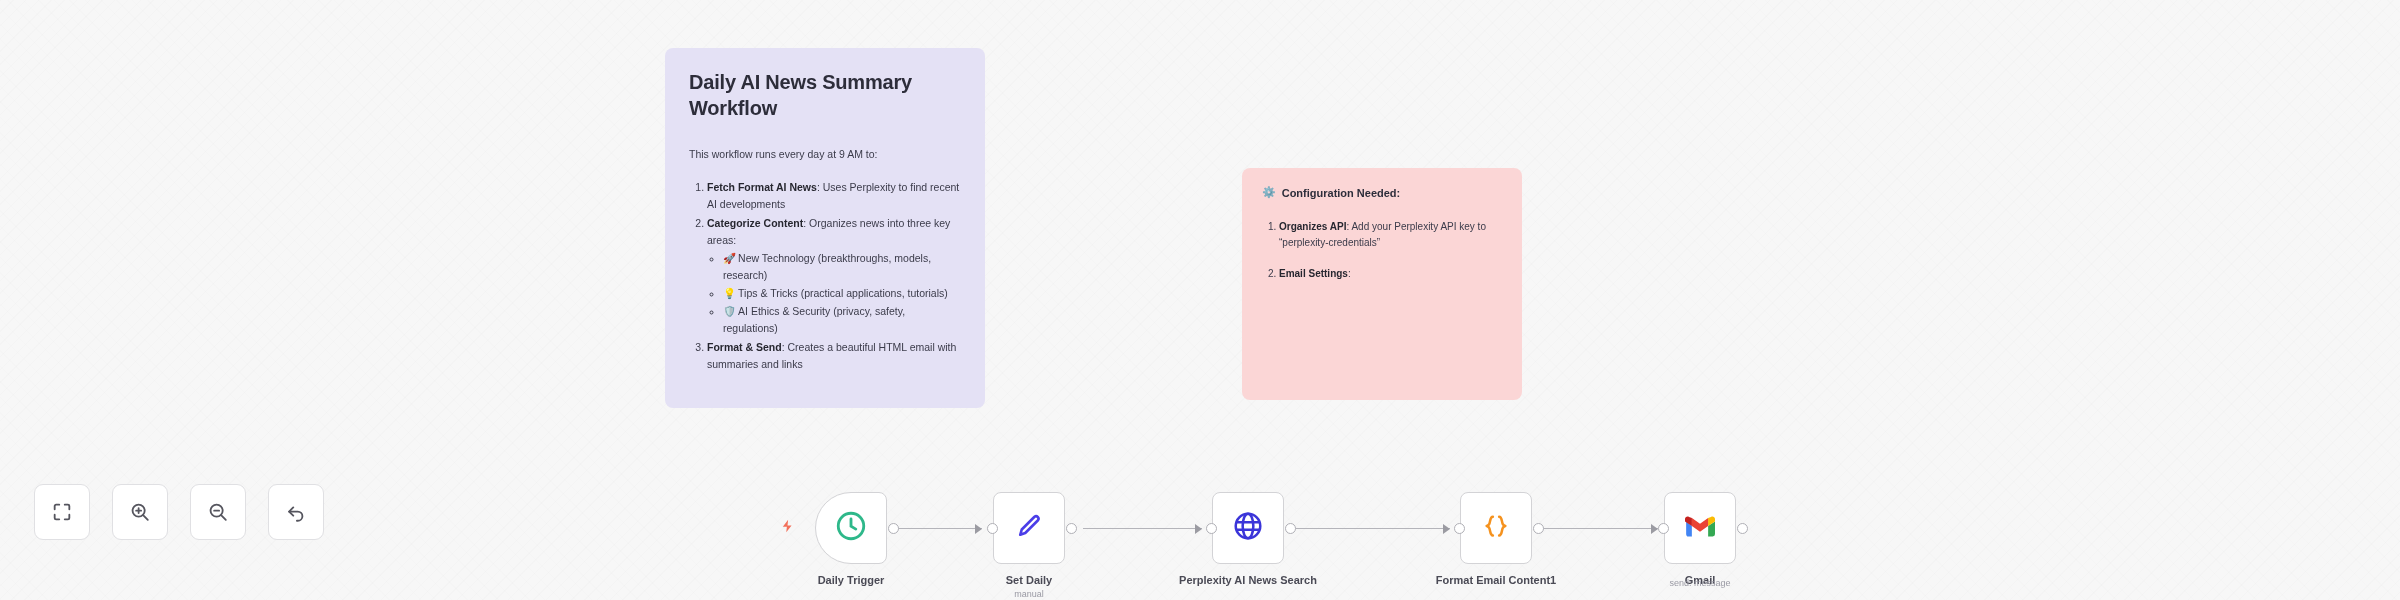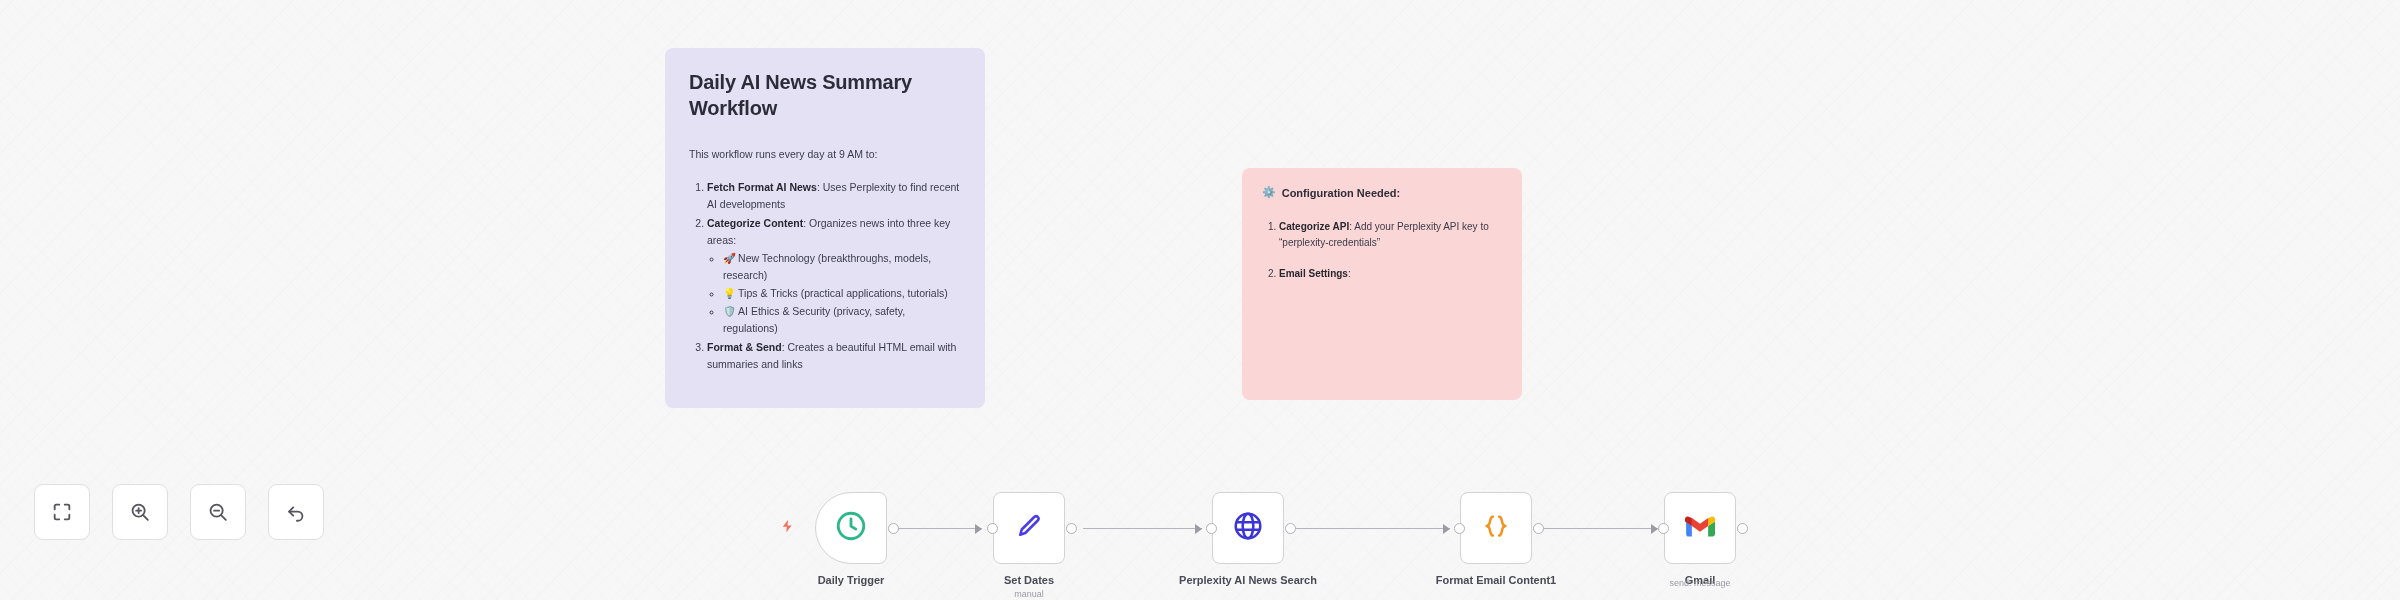--- a/index.html
+++ b/index.html
@@ -256,21 +256,21 @@
     </ol>
   </div>
 
   <div class="sticky sticky-pink">
     <div class="pink-head">
       <span>⚙️</span>
       <span>Configuration Needed:</span>
     </div>
     <ol class="pink-ol">
       <li>
-        <b>Categorize API</b><span>: Add your Perplexity API key to “perplexity-credentials”</span>
+        <b>Organizes API</b><span>: Add your Perplexity API key to “perplexity-credentials”</span>
       </li>
       <li>
         <b>Email Settings</b><span>:</span>
       </li>
     </ol>
   </div>
 
   <div id="flow">
 
     <div class="bolt">
@@ -304,21 +304,21 @@
 
     <div class="node" style="left:993px; top:492px;">
       <span>
         <svg width="30" height="30" viewBox="0 0 24 24" fill="none" stroke="#4b3ee8" stroke-width="2.1" stroke-linecap="round" stroke-linejoin="round">
           <path d="M5 19l1.2-4.2L16.4 4.6a2 2 0 0 1 2.8 2.8L9 17.6 5 19z"></path>
         </svg>
       </span>
     </div>
     <div class="port" style="left:987px;"></div>
     <div class="port" style="left:1066px;"></div>
-    <div class="node-label" style="left:954px; top:573px;">Set Dates</div>
+    <div class="node-label" style="left:954px; top:573px;">Set Daily</div>
     <div class="node-sub" style="left:954px; top:589px;">manual</div>
 
     <div class="node" style="left:1212px; top:492px;">
       <span>
         <svg width="32" height="32" viewBox="0 0 24 24" fill="none" stroke="#3b35d9" stroke-width="1.9">
           <circle cx="12" cy="12" r="9.2"></circle>
           <ellipse cx="12" cy="12" rx="4" ry="9.2"></ellipse>
           <path d="M3 9.2h18M3 14.8h18"></path>
         </svg>
       </span>

